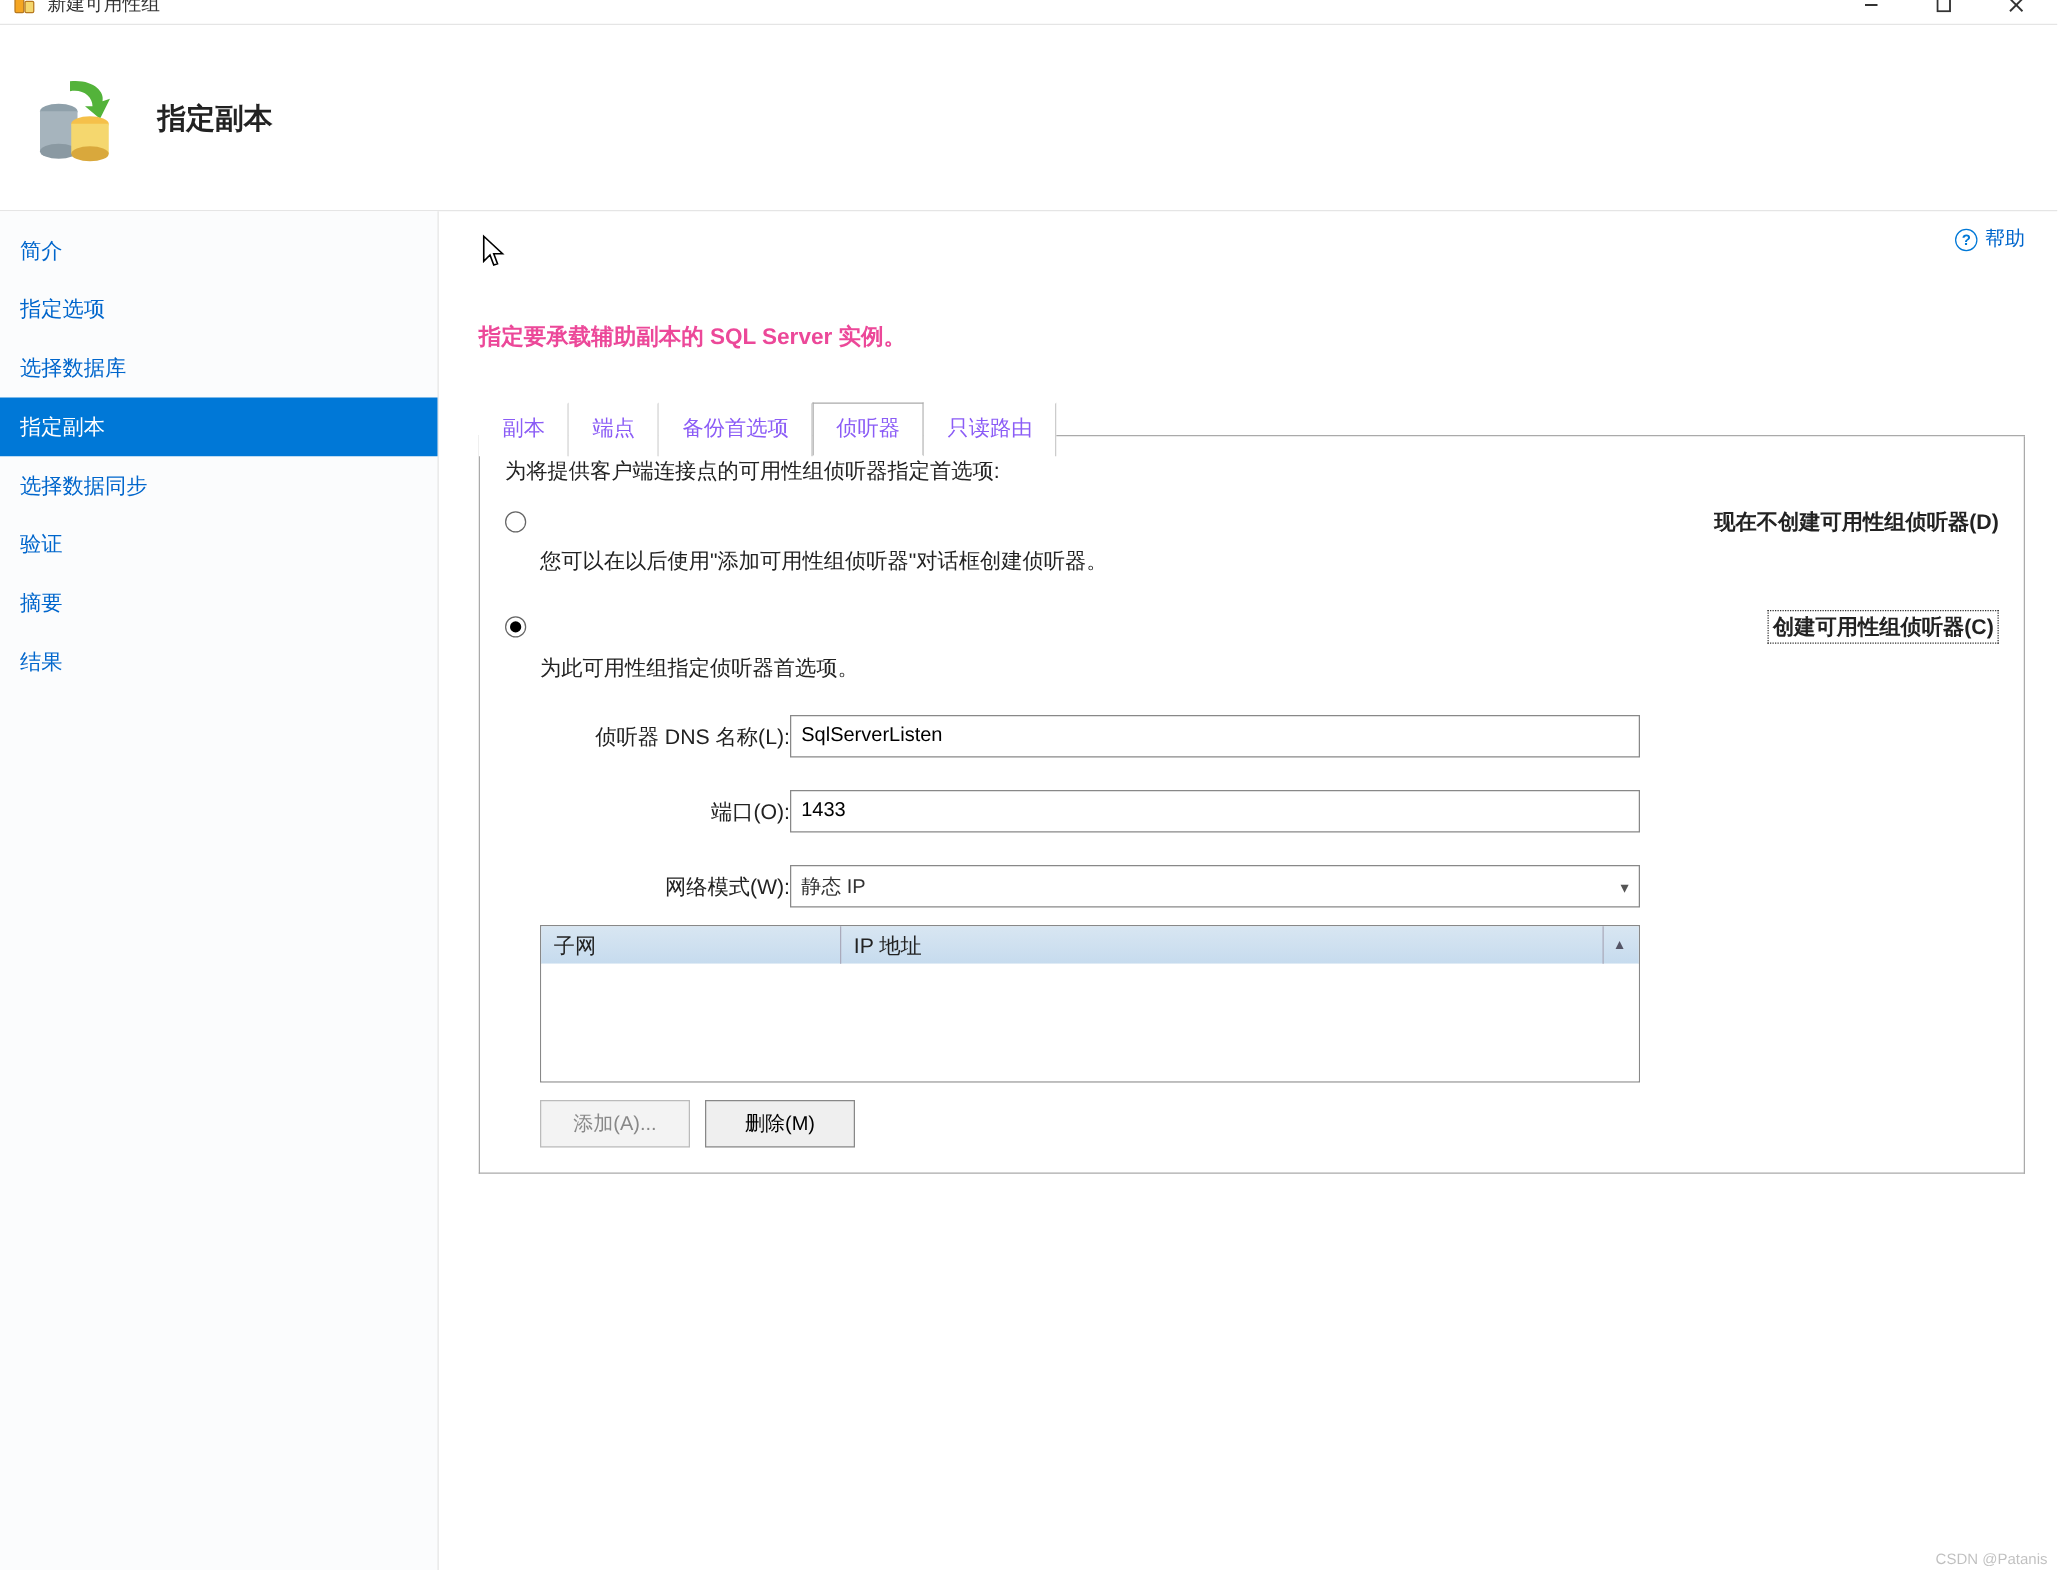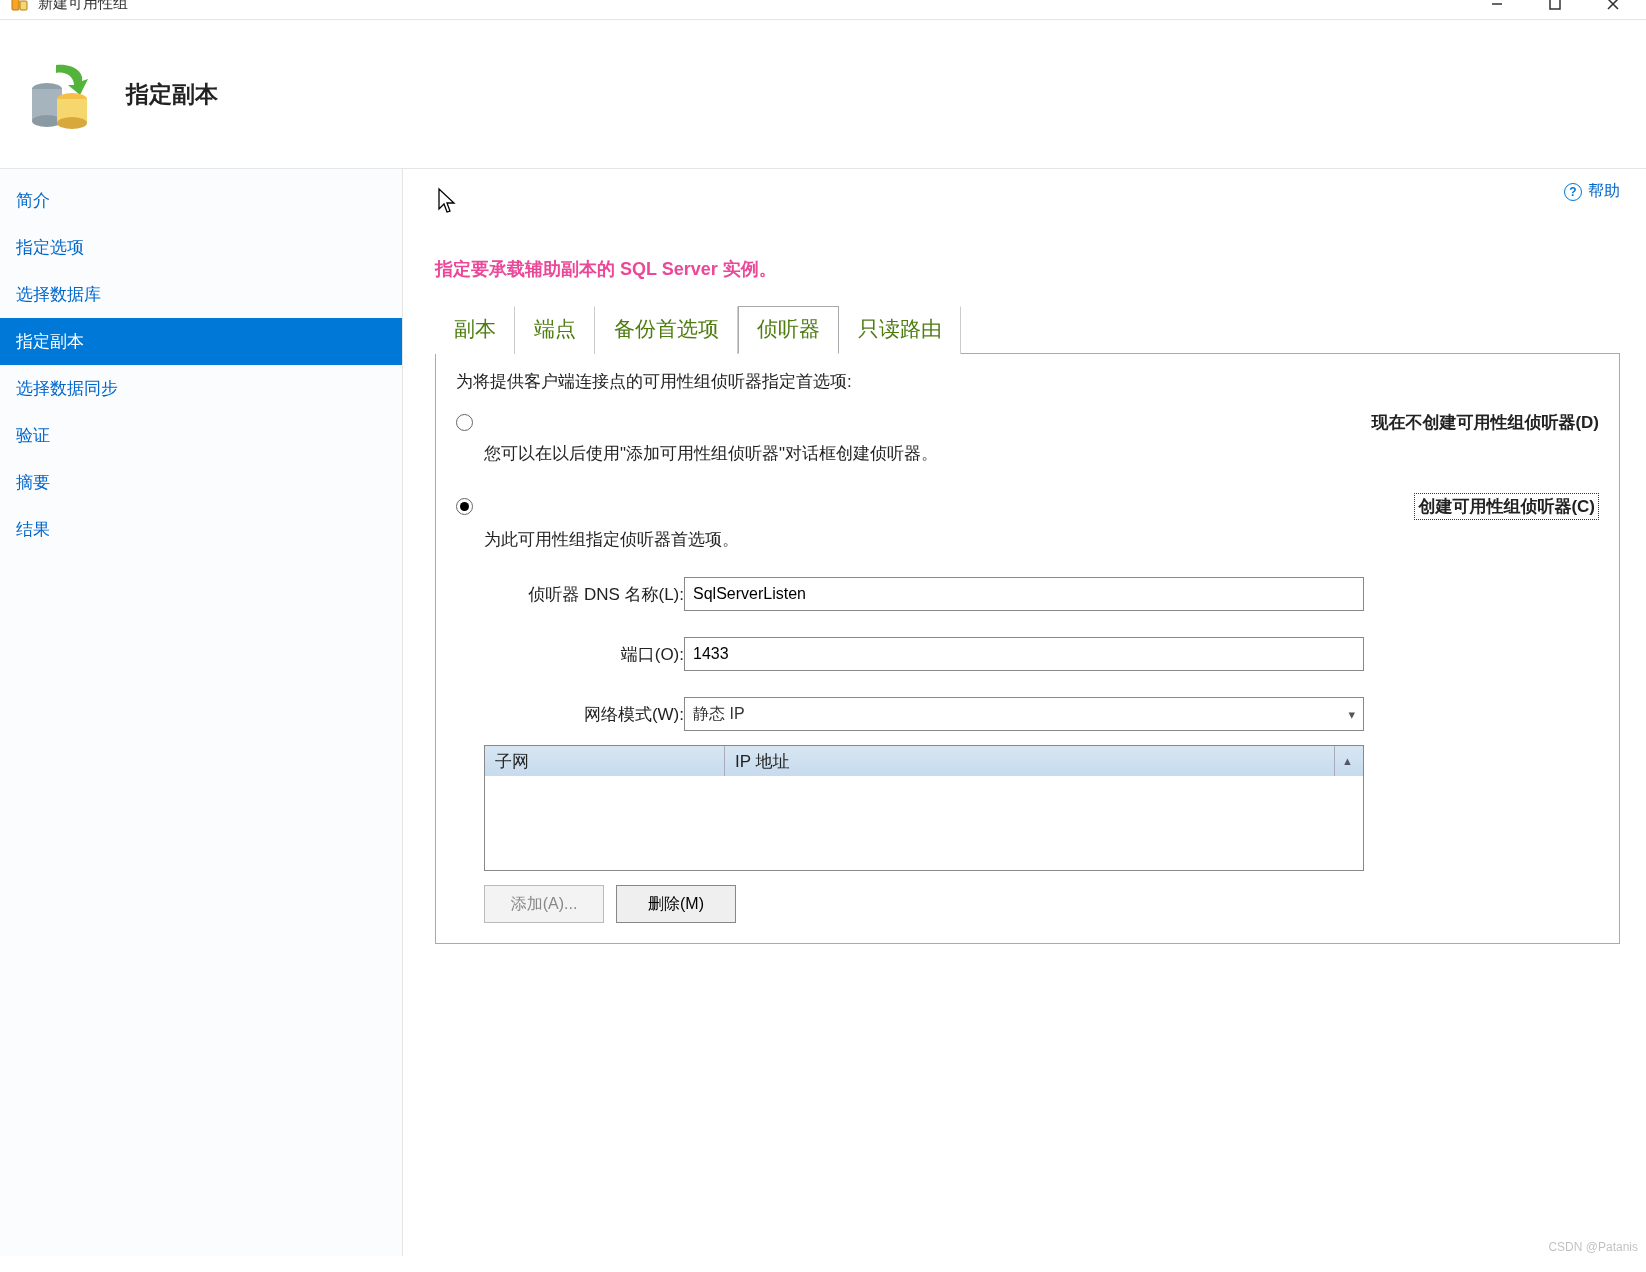--- a/index.html
+++ b/index.html
@@ -11,34 +11,34 @@
   .titlebar .spacer { flex: 1; }
   .tbtn { width: 58px; height: 34px; display: flex; align-items: center; justify-content: center; color: #333; }
   .tbtn svg { stroke: #333; }
 
   .header-region { height: 148px; display: flex; align-items: center; padding: 0 24px; gap: 24px; }
   .header-icon { width: 78px; height: 78px; }
   .header-title { font-size: 23px; font-weight: bold; color: #222; }
 
   .body { display: flex; height: calc(1272px - 36px - 148px); border-top: 1px solid #e5e5e5; }
 
-  .nav { width: 403px; background: #fbfcfd; border-right: 1px solid #e5e5e5; display: flex; flex-direction: column; padding-top: 8px; }
+  .nav { width: 351px; background: #fbfcfd; border-right: 1px solid #e5e5e5; display: flex; flex-direction: column; padding-top: 8px; }
   .nav-item { padding: 12px 16px; color: #0066cc; font-size: 17px; cursor: default; }
   .nav-item.selected { background: #0078d7; color: #fff; }
 
   .main { flex: 1; padding: 10px 26px 10px 32px; position: relative; display: flex; flex-direction: column; }
   .help-link { position: absolute; top: 12px; right: 26px; color: #0066cc; font-size: 16px; display: flex; align-items: center; gap: 6px; }
   .help-link .qicon { width: 18px; height: 18px; border: 1.5px solid #0078d7; border-radius: 50%; display: inline-flex; align-items: center; justify-content: center; font-size: 12px; color: #0078d7; font-weight: bold; }
 
   .cursor-svg { position: absolute; top: 18px; left: 34px; }
 
   .instruction { margin-top: 78px; font-size: 18px; font-weight: bold; color: #ec4899; }
 
   .tabs { display: flex; margin-top: 24px; border-bottom: 1px solid #aaa; }
-  .tab { padding: 8px 18px 10px; font-size: 21px; color: #4d7c0f; border: 1px solid transparent; border-bottom: none; background: #fff; position: relative; top: 1px; cursor: default; }
+  .tab { padding: 8px 18px 10px; font-size: 17px; color: #8b5cf6; border: 1px solid transparent; border-bottom: none; background: #fff; position: relative; top: 17px; cursor: default; }
   .tab:not(.active) { border-right: 1px solid #ccc; }
   .tab.active { border: 1px solid #aaa; border-bottom: 1px solid #fff; background: #fff; }
 
   .tab-panel { border: 1px solid #aaa; border-top: none; padding: 16px 20px 20px; }
   .panel-text { font-size: 17px; color: #222; }
 
   .radio-block { margin-top: 18px; }
   .radio-row { display: flex; align-items: center; gap: 10px; justify-content: space-between; }
   .radio { width: 17px; height: 17px; border: 1px solid #666; border-radius: 50%; display: inline-flex; align-items: center; justify-content: center; background: #fff; }
   .radio.checked::after { content: ""; width: 9px; height: 9px; background: #000; border-radius: 50%; }

